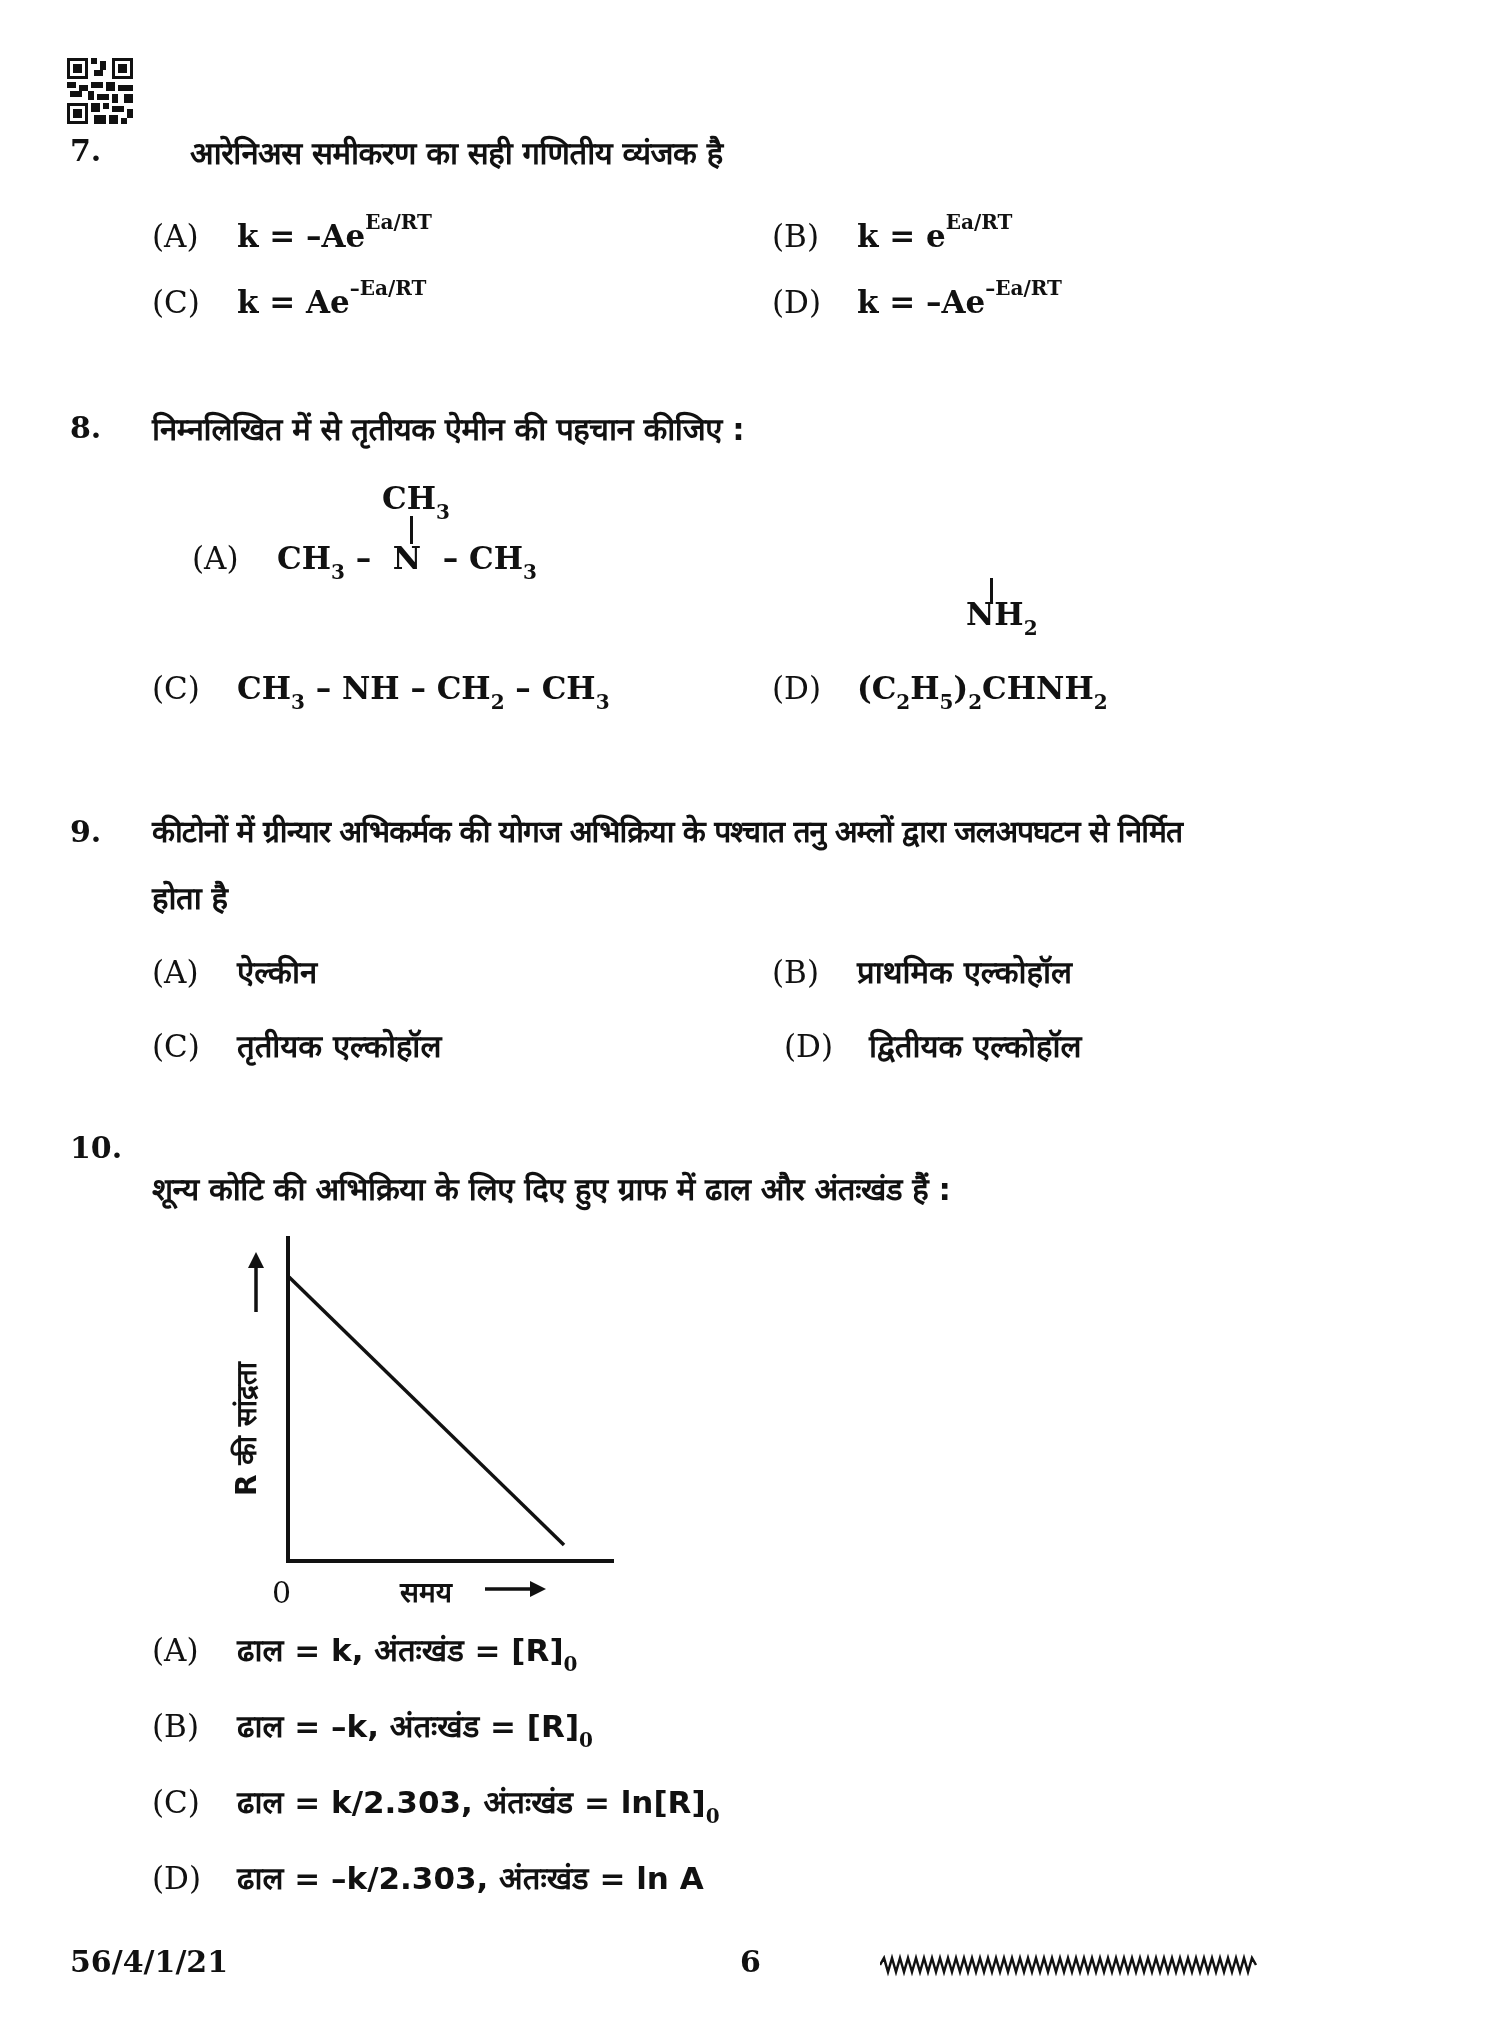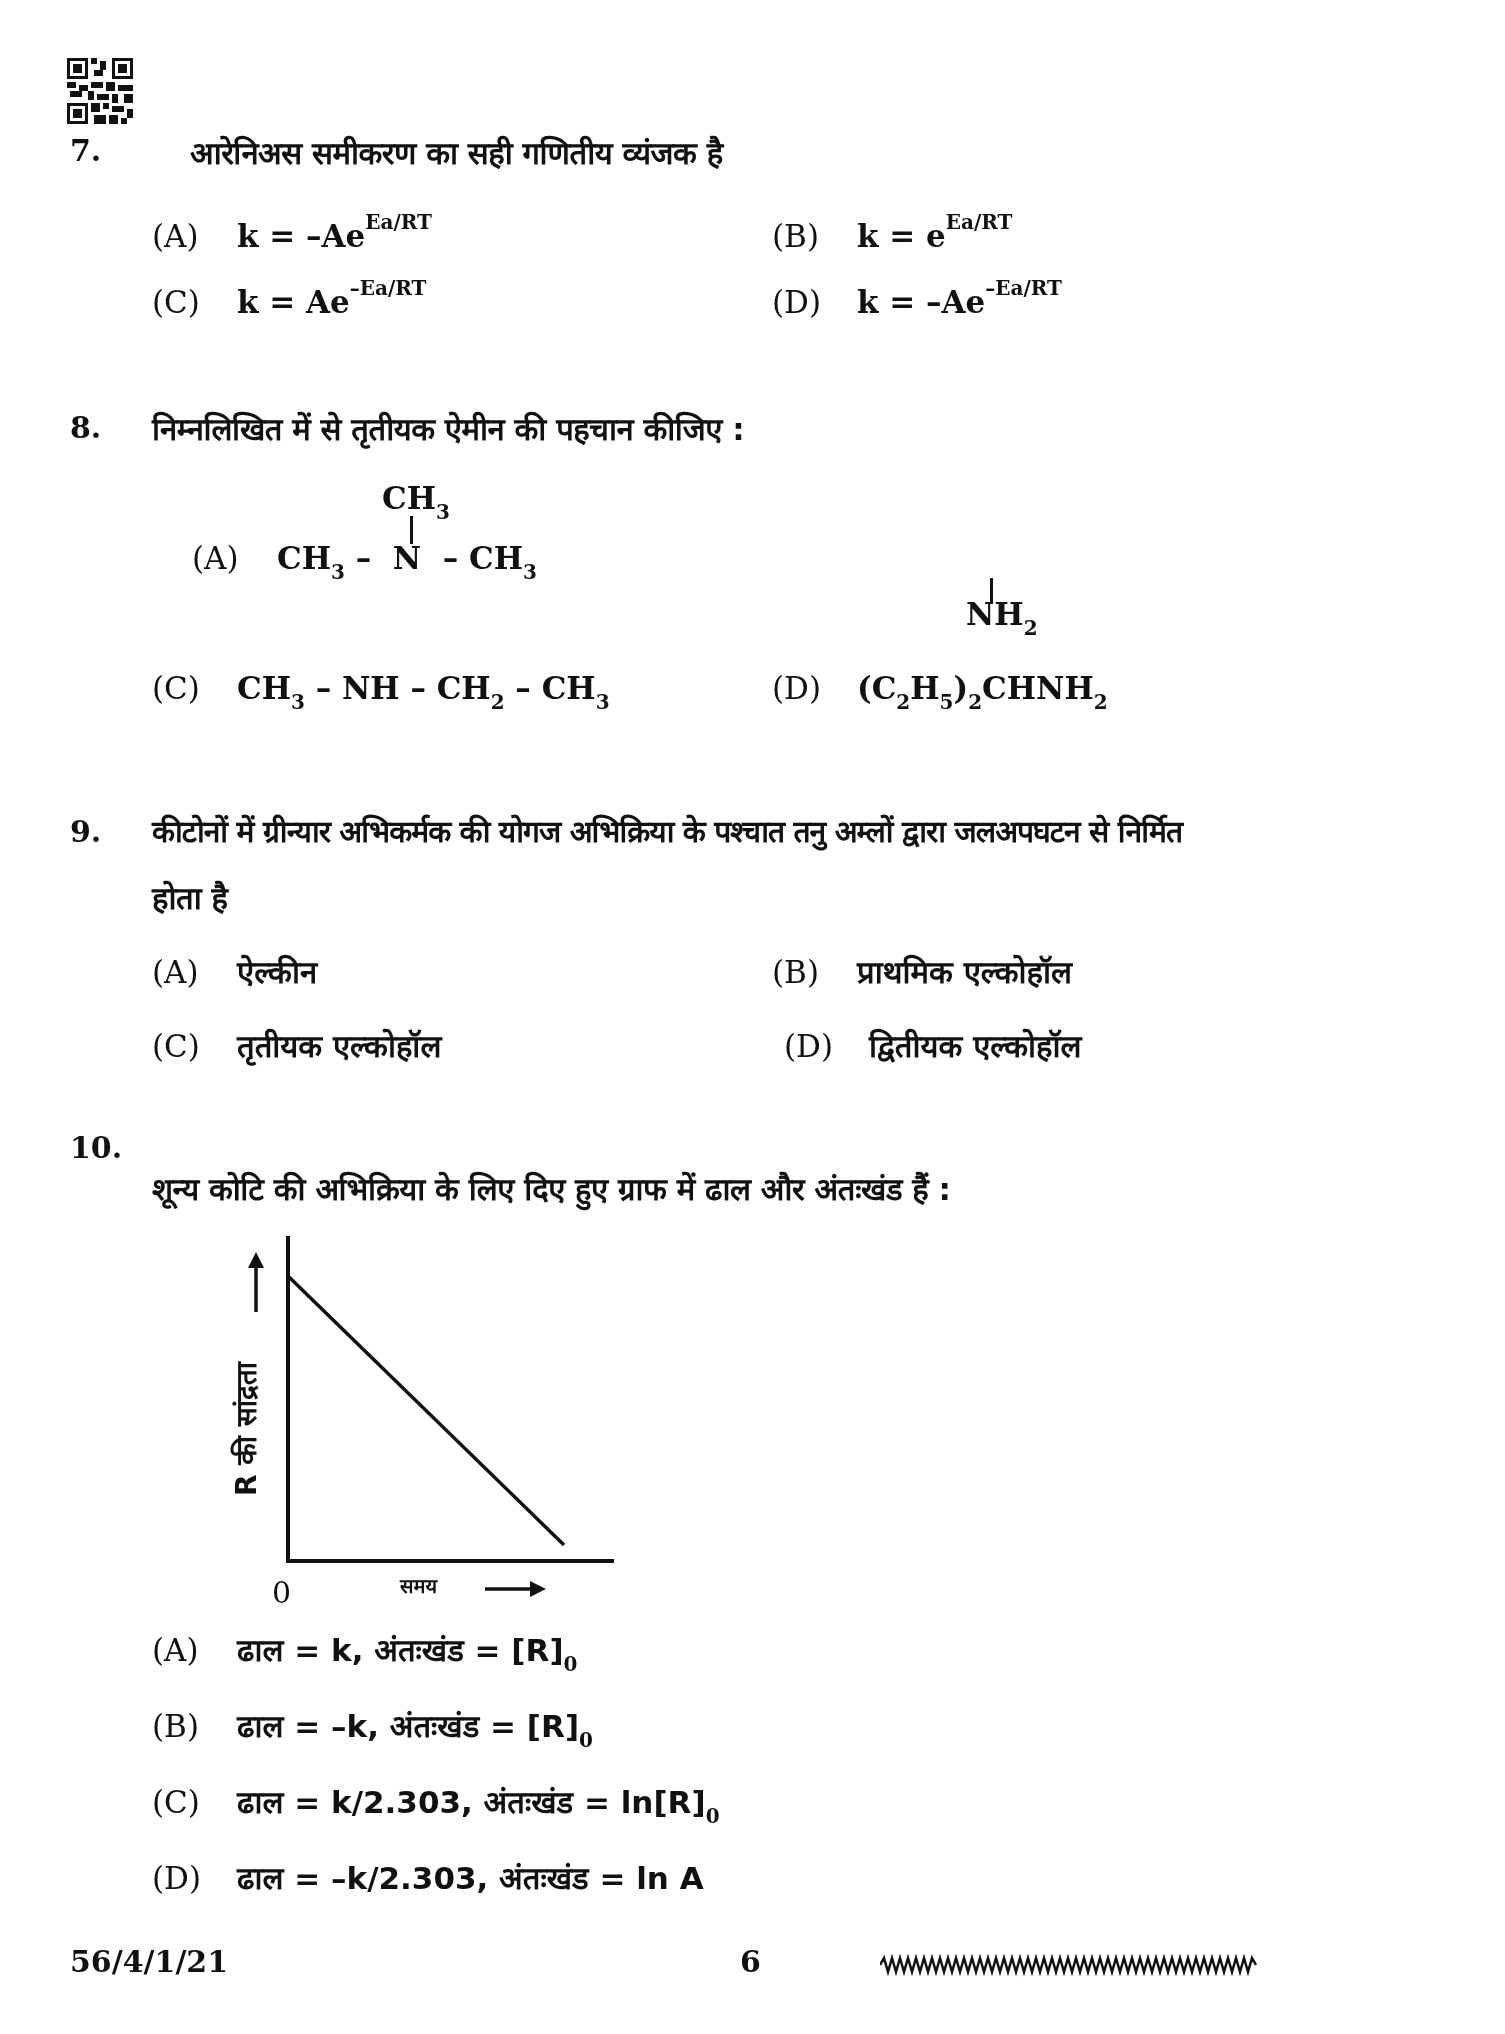--- a/index.html
+++ b/index.html
@@ -129,21 +129,21 @@
       <line x1="86" y1="341" x2="414" y2="341" stroke="#111" stroke-width="4"></line>
       <line x1="89" y1="57" x2="364" y2="325" stroke="#111" stroke-width="3.5"></line>
 
       <line x1="56" y1="92" x2="56" y2="40" stroke="#111" stroke-width="3.5"></line>
       <polygon points="56,32 48,48 64,48" fill="#111"></polygon>
 
       <line x1="285" y1="369" x2="336" y2="369" stroke="#111" stroke-width="3.5"></line>
       <polygon points="346,369 330,361 330,377" fill="#111"></polygon>
     </svg>
     <div class="abs" style="left:72px; top:355px; font-size:30px;">0</div>
-    <div class="abs" style="left:200px; top:352px; font-size:20px; font-weight:bold; font-family:Liberation Sans, sans-serif;">समय</div>
+    <div class="abs" style="left:200px; top:352px; font-size:28px; font-weight:bold; font-family:Liberation Sans, sans-serif;">समय</div>
     <div class="abs" style="left:-55px; top:190px; width:200px; transform:rotate(-90deg); transform-origin:center; text-align:center; font-size:28px; font-weight:bold; font-family:'DejaVu Sans','Liberation Sans',sans-serif; white-space:nowrap;">R की सांद्रता</div>
   </div>
 
   <div class="abs opt" style="left:152px; top:1628px;">
     <span class="lbl">(A)</span><span class="hin">ढाल = k, अंतःखंड = [R]</span><sub>0</sub>
   </div>
   <div class="abs opt" style="left:152px; top:1704px;">
     <span class="lbl">(B)</span><span class="hin">ढाल = –k, अंतःखंड = [R]</span><sub>0</sub>
   </div>
   <div class="abs opt" style="left:152px; top:1780px;">

